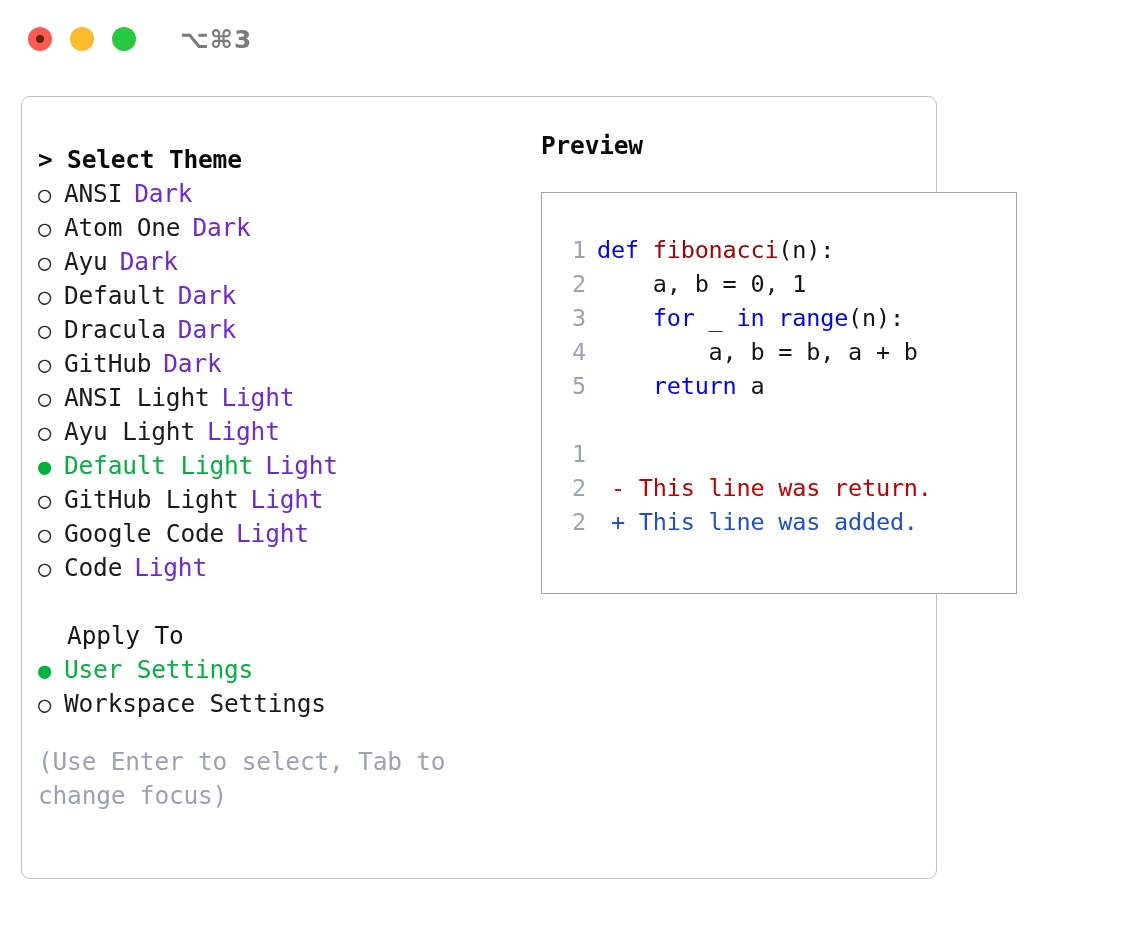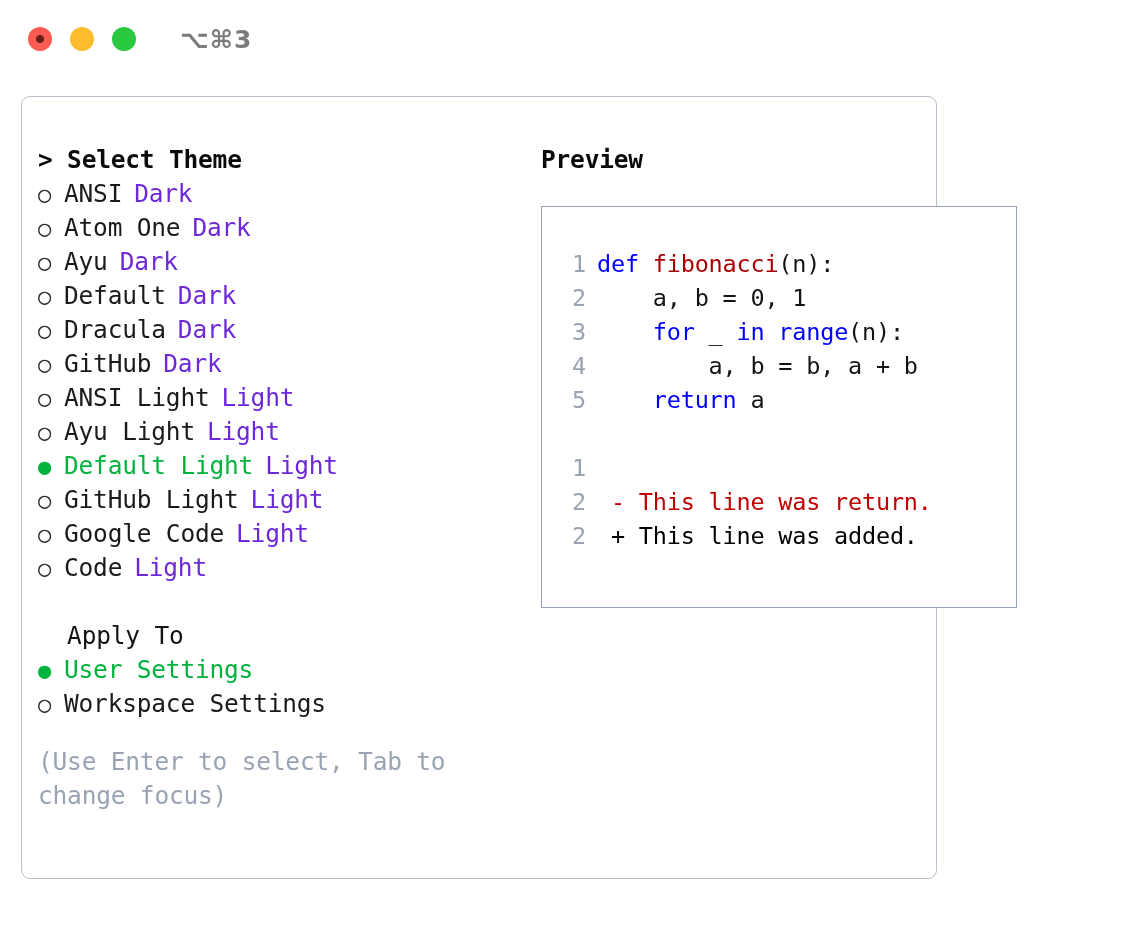--- a/index.html
+++ b/index.html
@@ -76,21 +76,21 @@
 
   .col-left {
     position: absolute;
     left: 16px;
     top: 46px;
     width: 450px;
   }
   .col-right {
     position: absolute;
     left: 479px;
-    top: 46px;
+    top: 32px;
     width: 500px;
     padding-left: 40px;
   }
 
   
   .section-head {
     font-size: 24.5px;
     font-weight: bold;
     color: #0a0a0a;
     letter-spacing: -0.2px;
@@ -165,21 +165,21 @@
     flex: 0 0 30px;
     text-align: right;
     color: #9aa3b2;
     margin-right: 11px;
   }
   .tok-kw   { color: #0000ff; }
   .tok-fn   { color: #a80000; }
   .tok-txt  { color: #141414; }
   .tok-ctx  { color: #7d7d7d; }
   .tok-del  { color: #c20000; }
-  .tok-add  { color: #000000; }
+  .tok-add  { color: #1d4ed8; }
   .gap-line { height: 34px; }
 </style>
 </head>
 <body>
 
 <div class="screen">
 
   <div class="titlebar">
     <div class="dots">
       <span class="dot dot-red" style="background: rgb(251, 90, 82);"></span>

